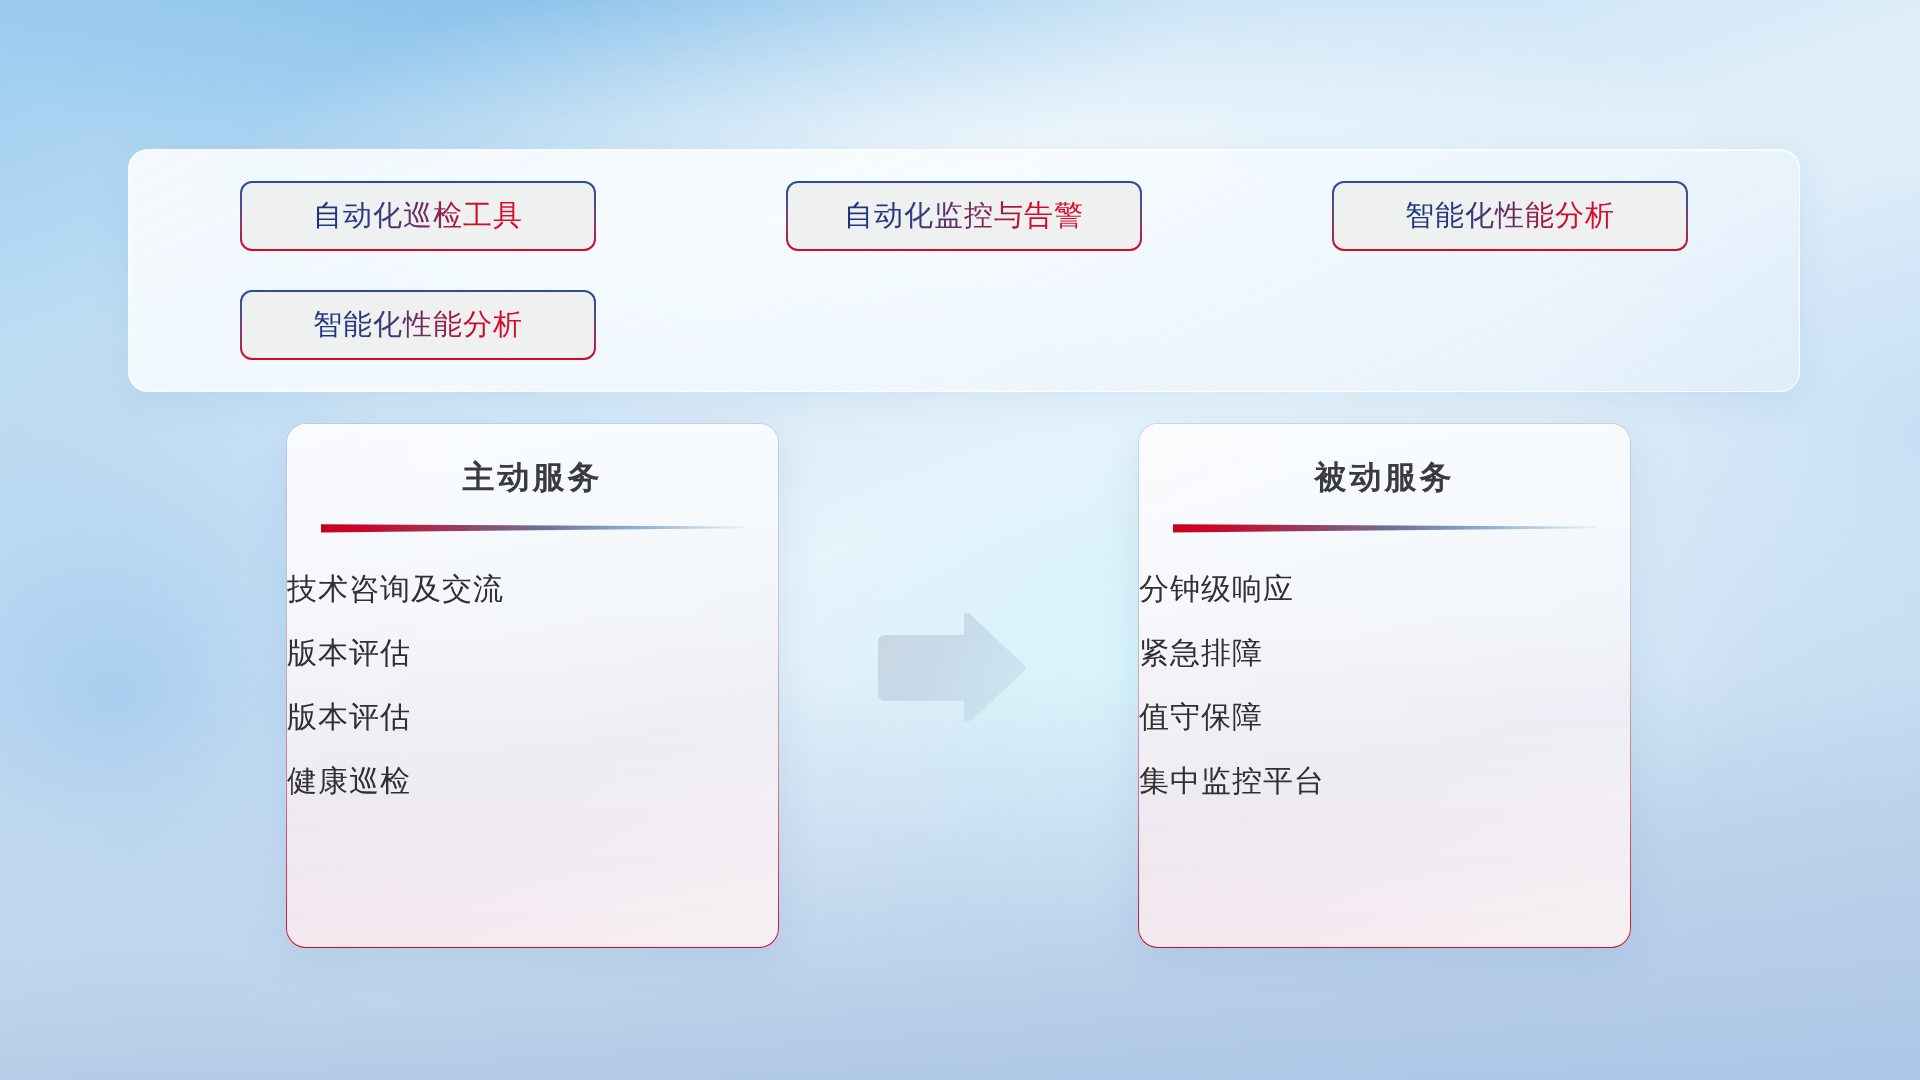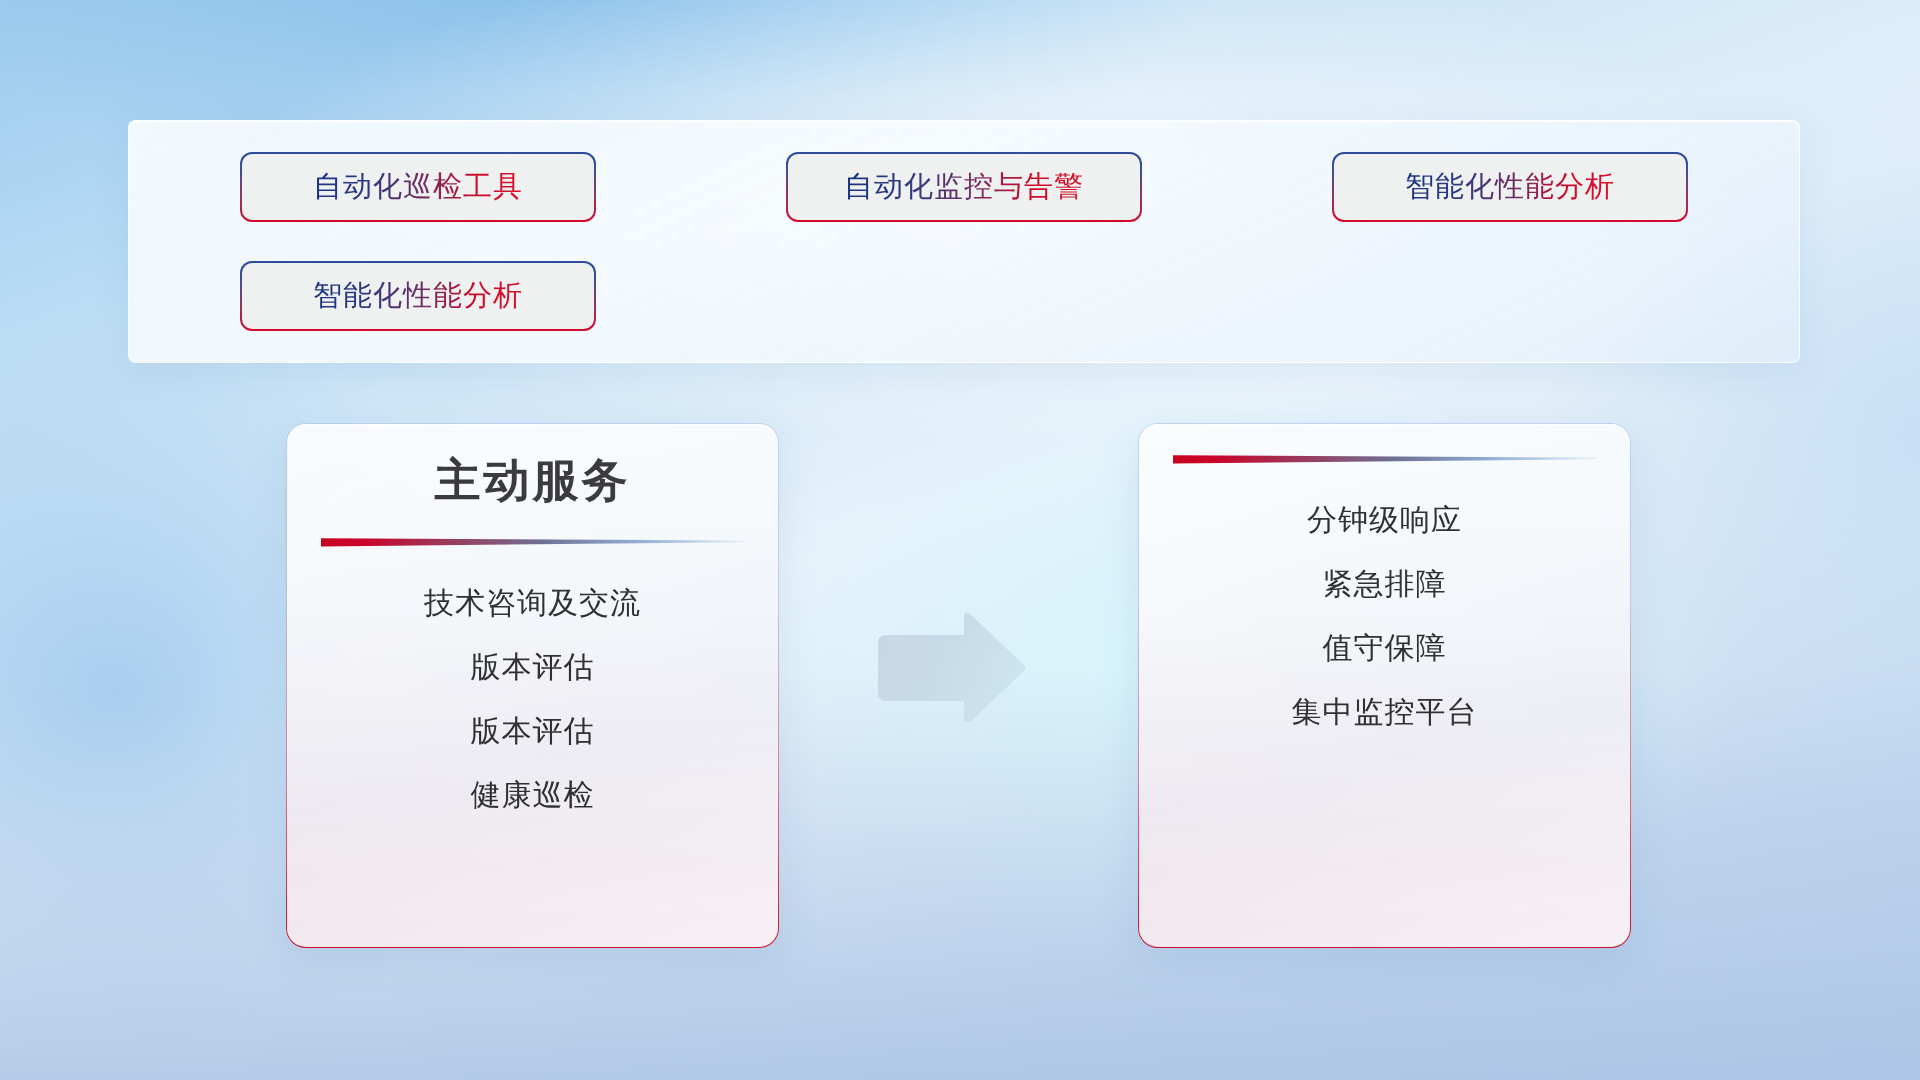--- a/index.html
+++ b/index.html
@@ -54,24 +54,24 @@
   }
   .bg-bottom {
     background: linear-gradient(to bottom,
       rgba(180,205,233,0) 62%, rgba(176,201,231,0.55) 88%, rgba(170,196,228,0.80) 100%);
   }
 
   
   .top-panel {
     position: absolute;
     left: 128px;
-    top: 120px;
+    top: 149px;
     width: 1672px;
     height: 243px;
-    border-radius: 8px;
+    border-radius: 20px;
     background: linear-gradient(155deg,
         rgba(255,255,255,0.86) 0%,
         rgba(250,253,255,0.80) 35%,
         rgba(238,246,253,0.72) 72%,
         rgba(229,240,251,0.66) 100%);
     border: 1px solid rgba(255,255,255,0.85);
     box-shadow: 0 10px 34px rgba(120,160,205,0.16),
                 inset 0 1px 0 rgba(255,255,255,0.95);
     z-index: 2;
     display: grid;
@@ -136,42 +136,41 @@
     z-index: 2;
     display: flex;
     flex-direction: column;
     align-items: center;
   }
   .card-left  { left: 286px; }
   .card-right { left: 1138px; }
 
   .card-title {
     margin-top: 37px;
-    font-size: 46px;
+    font-size: 32px;
     font-weight: 700;
     color: #3b3b3d;
     letter-spacing: 3px;
     line-height: 1;
-    font-family: Liberation Mono, monospace;
   }
 
   .card-divider {
     margin-top: 29px;
     width: 424px;
     height: 11px;
     position: relative;
   }
   .card-divider svg { display: block; width: 100%; height: 100%; }
 
   .card-list {
     margin-top: 24px;
     width: 100%;
     display: flex;
     flex-direction: column;
-    align-items: center;
+    align-items: flex-start;
     gap: 0;
   }
   .card-item {
     font-size: 30px;
     color: #2f3033;
     letter-spacing: 1px;
     line-height: 1;
     padding: 17px 0;
     white-space: nowrap;
   }
@@ -255,20 +254,21 @@
         <stop offset="0%" stop-color="#c3cfdd" stop-opacity="0.78"></stop>
         <stop offset="55%" stop-color="#bfd2e2" stop-opacity="0.72"></stop>
         <stop offset="100%" stop-color="#c4dbe9" stop-opacity="0.62"></stop>
       </linearGradient>
     </defs>
     <path d="M8,32 q0,-8 8,-8 l78,0 l0,-18 q0,-7 6,-3 l53,50 q5,4 0,8 l-53,50 q-6,4 -6,-3 l0,-18 l-78,0 q-8,0 -8,-8 Z" fill="url(#arrowGrad)"></path>
   </svg>
 </div>
 
 <div class="card card-right">
+  <div class="card-title">被动服务</div>
 
   <div class="card-divider">
     <svg viewBox="0 0 424 11" preserveAspectRatio="none" aria-hidden="true">
       <defs>
         <linearGradient id="divGradR" x1="0" y1="0" x2="1" y2="0">
           <stop offset="0%" stop-color="#c8001e"></stop>
           <stop offset="10%" stop-color="#c9052a"></stop>
           <stop offset="30%" stop-color="#9a3a5c"></stop>
           <stop offset="52%" stop-color="#6f6f93"></stop>
           <stop offset="72%" stop-color="#8ba7cd"></stop>

